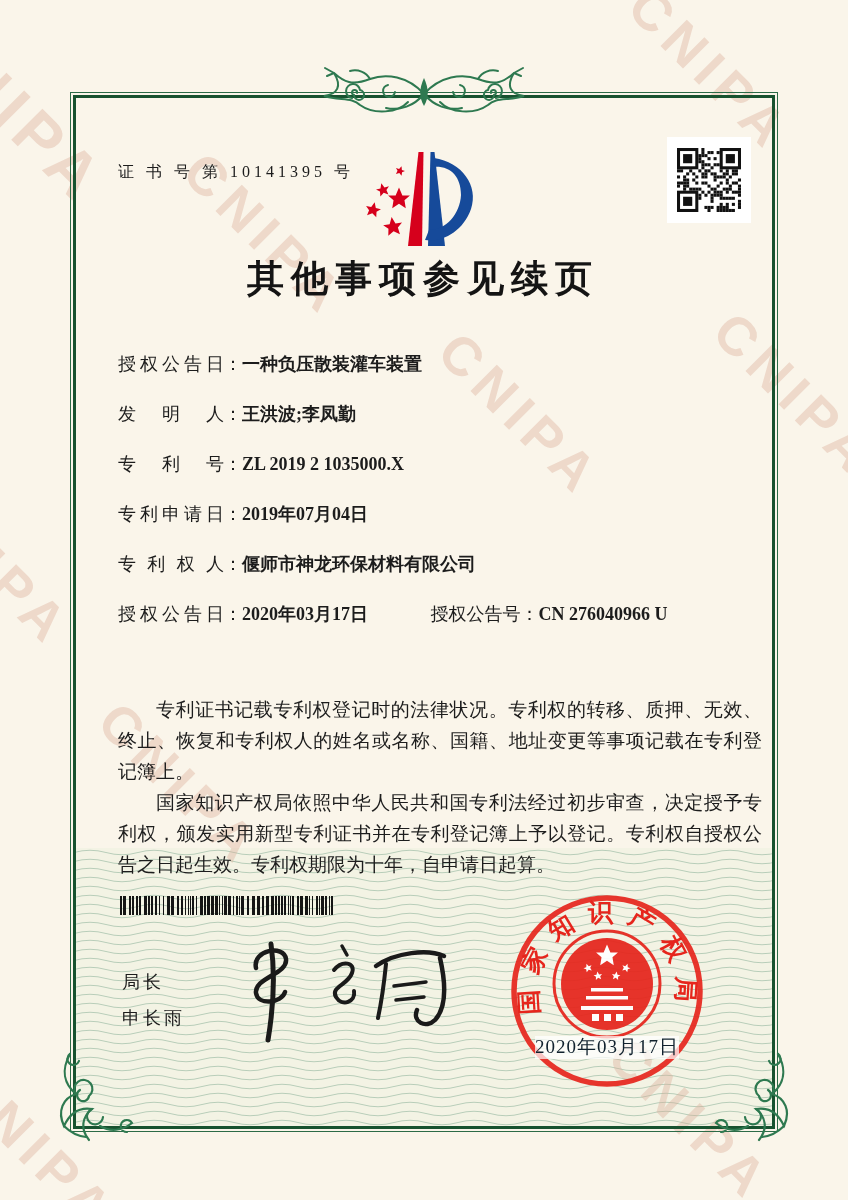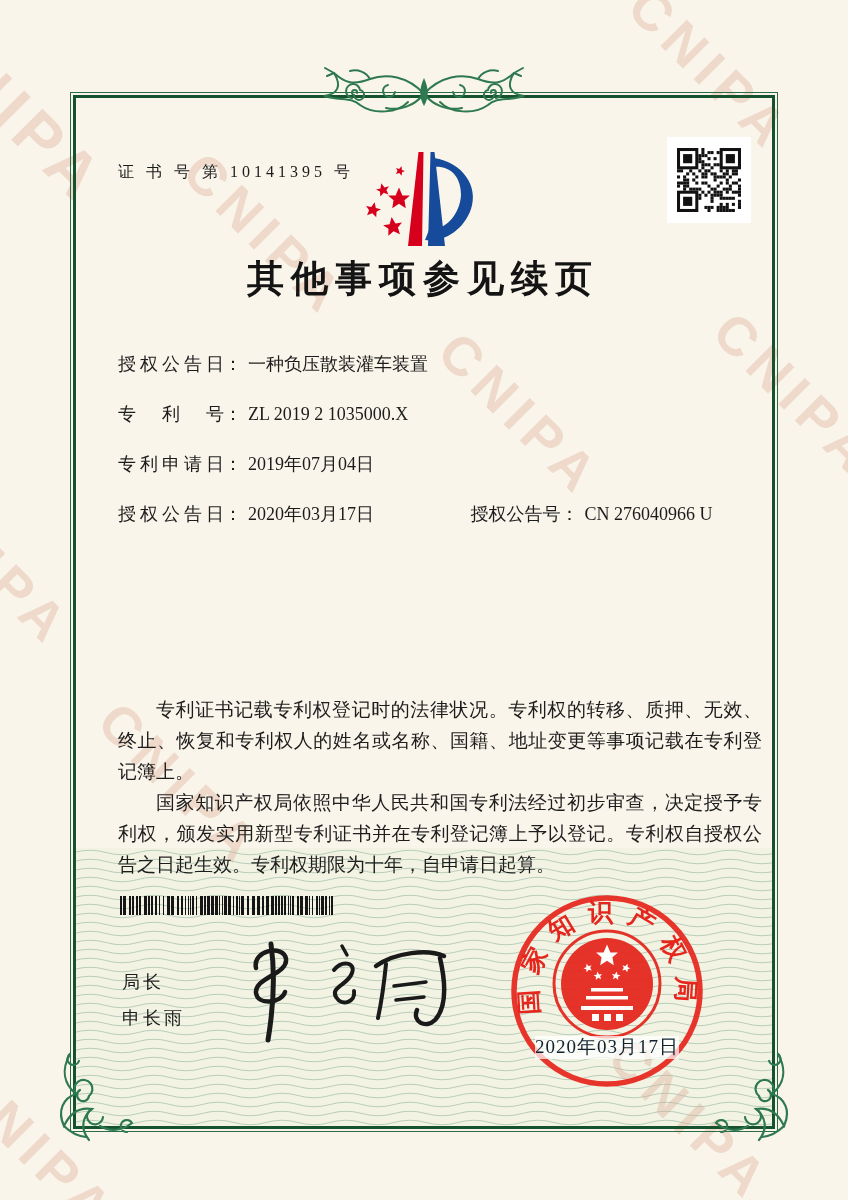--- a/index.html
+++ b/index.html
@@ -15,22 +15,22 @@
   .frame::after{content:"";position:absolute;inset:2px;border:3px solid #17522f;}
   
   .cert-no{position:absolute;left:118px;top:162px;font-size:16px;letter-spacing:4px;z-index:3;}
   .title{position:absolute;left:70px;top:254px;width:706px;text-align:center;
          font-size:37px;font-weight:bold;letter-spacing:7px;color:#141414;z-index:3;}
   
   .fields{position:absolute;left:118px;top:352px;width:600px;z-index:3;font-size:18px;}
   .field-row{height:29px;margin-bottom:21px;white-space:nowrap;}
   .flabel{display:inline-block;width:106px;text-align-last:justify;text-justify:inter-character;
           vertical-align:top;}
-  .fvalue{margin-left:6px;}
-  .flabel2{margin-left:92px;}
+  .fvalue{margin-left:0;font-weight:bold;}
+  .flabel2{margin-left:58px;}
   
   .body-text{position:absolute;left:118px;top:694px;width:644px;font-size:19px;
              line-height:31px;text-align:justify;z-index:3;color:#1d1d1d;}
   .body-text p{margin:0;text-indent:2em;}
   
   .barcode{position:absolute;left:120px;top:896px;width:222px;height:19px;z-index:3;}
   
   .officer-title{position:absolute;left:122px;top:970px;font-size:18px;letter-spacing:3px;z-index:4;}
   .officer-name{position:absolute;left:122px;top:1006px;font-size:18px;letter-spacing:3px;z-index:4;}
   .signature{position:absolute;left:238px;top:936px;z-index:4;}
@@ -267,24 +267,30 @@
       </svg>
   </div>
 
   <div class="title">其他事项参见续页</div>
 
   <div class="fields">
     <div class="field-row">
       <span class="flabel">授权公告日</span><span>：</span><span class="fvalue">一种负压散装灌车装置</span>
     </div>
     <div class="field-row">
+      <span class="flabel">发明人</span><span>：</span><span class="fvalue">王洪波;李凤勤</span>
+    </div>
+    <div class="field-row">
       <span class="flabel">专利号</span><span>：</span><span class="fvalue">ZL 2019 2 1035000.X</span>
     </div>
     <div class="field-row">
       <span class="flabel">专利申请日</span><span>：</span><span class="fvalue">2019年07月04日</span>
+    </div>
+    <div class="field-row">
+      <span class="flabel">专利权人</span><span>：</span><span class="fvalue">偃师市神龙环保材料有限公司</span>
     </div>
     <div class="field-row">
       <span class="flabel">授权公告日</span><span>：</span><span class="fvalue">2020年03月17日</span>
       <span class="flabel2">授权公告号</span><span>：</span><span class="fvalue">CN 276040966 U</span>
     </div>
   </div>
 
   <div class="body-text">
     <p>专利证书记载专利权登记时的法律状况。专利权的转移、质押、无效、终止、恢复和专利权人的姓名或名称、国籍、地址变更等事项记载在专利登记簿上。</p>
     <p>国家知识产权局依照中华人民共和国专利法经过初步审查，决定授予专利权，颁发实用新型专利证书并在专利登记簿上予以登记。专利权自授权公告之日起生效。专利权期限为十年，自申请日起算。</p>

